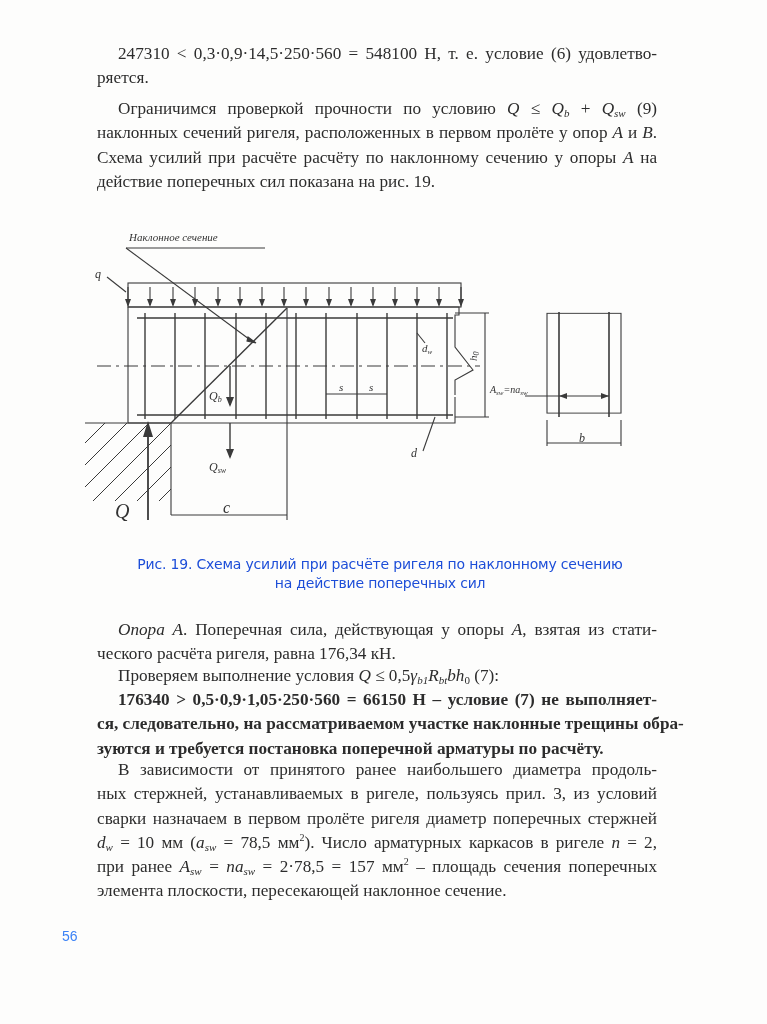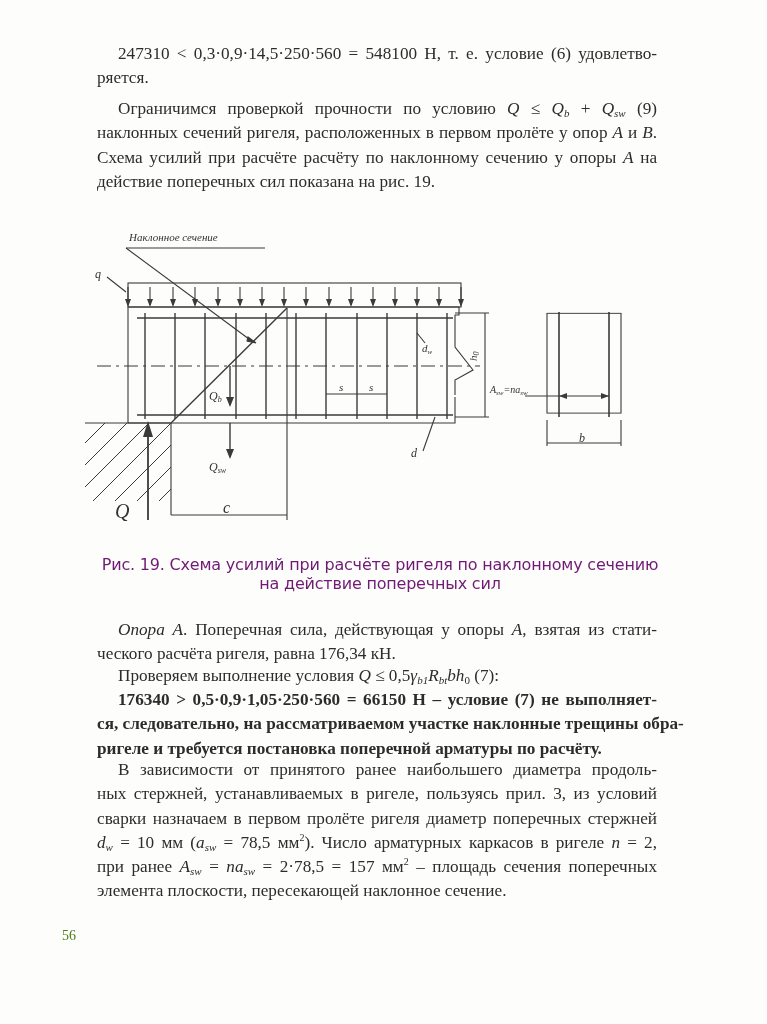--- a/index.html
+++ b/index.html
@@ -29,31 +29,31 @@
     .line.last { text-align-last: left; }
     i, .it { font-style: italic; }
     sub { font-size: 11px; vertical-align: -3px; line-height: 0; }
     sup { font-size: 10px; vertical-align: 7px; line-height: 0; }
     .caption {
       position: absolute;
       left: 100px; width: 560px;
       top: 555px;
       text-align: center;
       font-family: "DejaVu Sans", "Liberation Sans", sans-serif;
-      font-size: 16px;
+      font-size: 14px;
       line-height: 19px;
-      color: #701a75;
+      color: #1d4ed8;
       letter-spacing: -0.2px;
     }
     .page-number {
       position: absolute;
       left: 62px; top: 928px;
-      font-family: Liberation Serif, serif;
+      font-family: Liberation Sans, sans-serif;
       font-size: 14px;
-      color: #4d7c0f;
+      color: #3b82f6;
     }
     .figure {
       position: absolute; left: 85px; top: 215px; width: 600px; height: 320px;
     }
     .figure svg { width: 600px; height: 320px; }
     .svg-label { font-family: "Liberation Serif", "DejaVu Serif", serif; font-style: italic; fill: #333; }
   </style>
 </head>
 <body>
 
@@ -218,21 +218,21 @@
     <span class="line last">ческого расчёта ригеля, равна 176,34 кН.</span>
   </div>
 
   <div class="para" style="top:664px;">
     <span class="line last"><span class="indent"></span><span>Проверяем выполнение условия </span><i>Q</i><span> ≤ 0,5</span><i>γ</i><sub class="it">b1</sub><i>R</i><sub class="it">bt</sub><i>bh</i><sub>0</sub><span> (7):</span></span>
   </div>
 
   <div class="para" style="top:688px;font-weight:bold;">
     <span class="line"><span class="indent"></span><span>176340 &gt; 0,5·0,9·1,05·250·560 = 66150 Н – условие (7) не выполняет-</span></span>
     <span class="line">ся, следовательно, на рассматриваемом участке наклонные трещины обра-</span>
-    <span class="line last">ригеле и требуется постановка поперечной арматуры по расчёту.</span>
+    <span class="line last">зуются и требуется постановка поперечной арматуры по расчёту.</span>
   </div>
 
   <div class="para" style="top:758px;">
     <span class="line"><span class="indent"></span><span>В зависимости от принятого ранее наибольшего диаметра продоль-</span></span>
     <span class="line">ных стержней, устанавливаемых в ригеле, пользуясь прил. 3, из условий</span>
     <span class="line">сварки назначаем в первом пролёте ригеля диаметр поперечных стержней</span>
     <span class="line"><i>d</i><sub class="it">w</sub><span> = 10 мм (</span><i>a</i><sub class="it">sw</sub><span> = 78,5 мм</span><sup>2</sup><span>). Число арматурных каркасов в ригеле </span><i>n</i><span> = 2,</span></span>
     <span class="line"><span>при ранее </span><i>A</i><sub class="it">sw</sub><span> = </span><i>na</i><sub class="it">sw</sub><span> = 2·78,5 = 157 мм</span><sup>2</sup><span> – площадь сечения поперечных</span></span>
     <span class="line last">элемента плоскости, пересекающей наклонное сечение.</span>
   </div>

